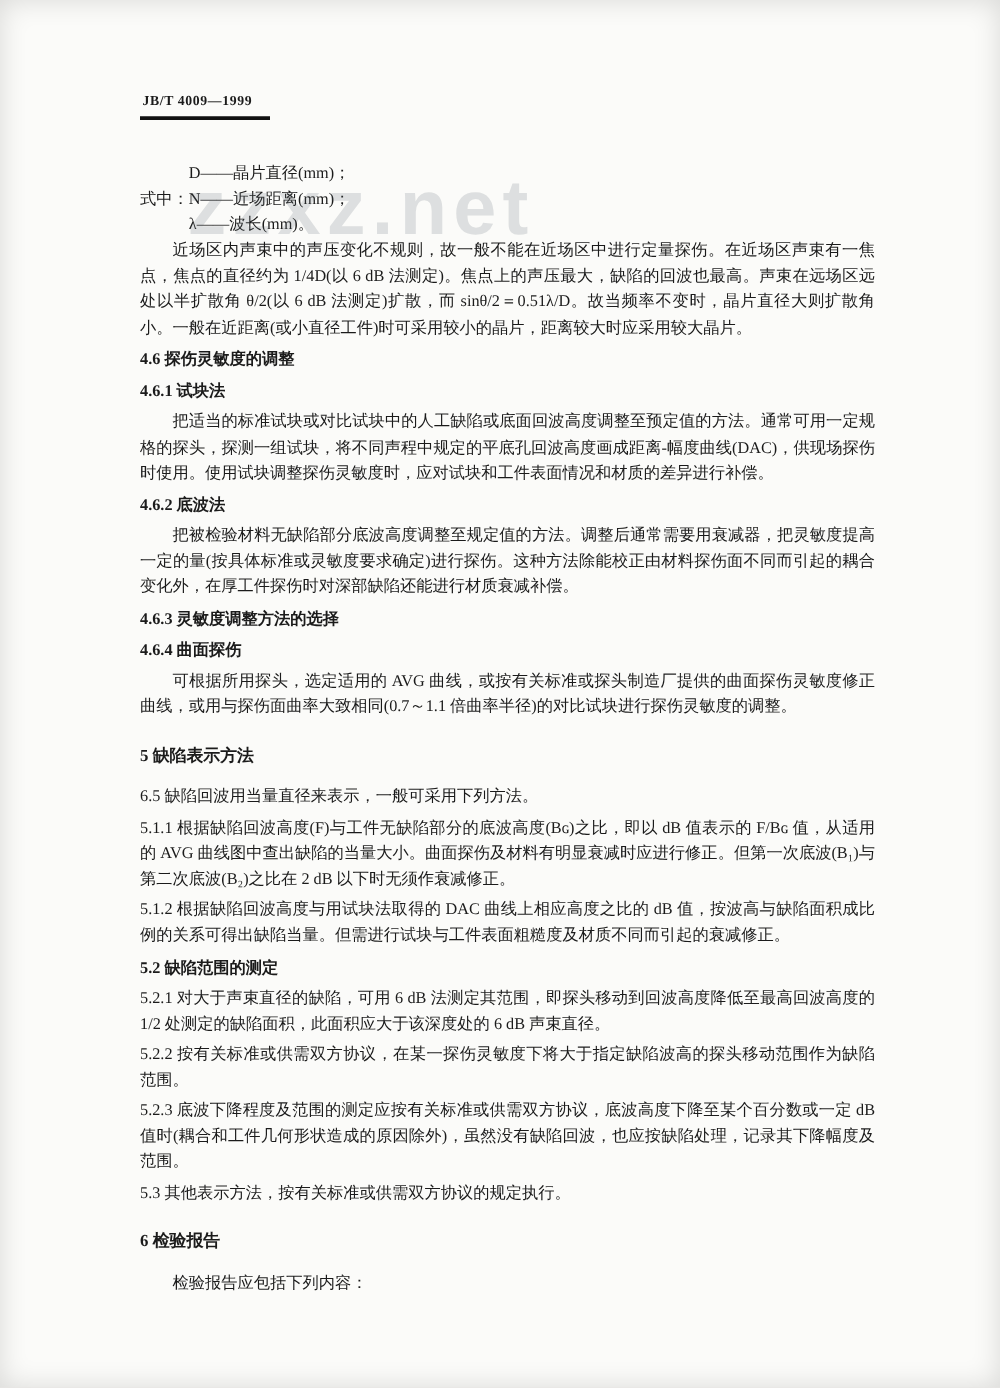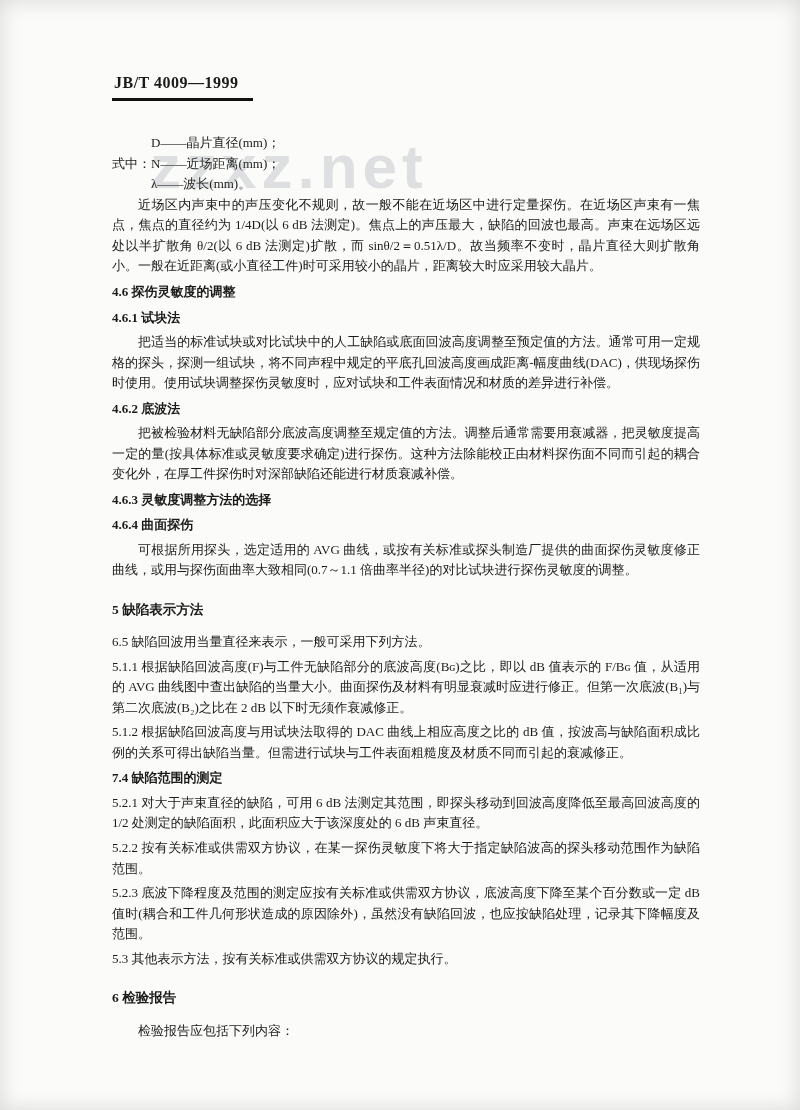--- a/index.html
+++ b/index.html
@@ -19,21 +19,21 @@
     box-shadow: inset 0 0 22px rgba(0,0,0,0.14);
     padding: 70px 100px 0 112px;
     color: #1b1b1b;
     font-family: "Liberation Serif", "DejaVu Serif", serif;
     font-size: 13px;
     line-height: 1.58;
   }
   .doc-header {
     display: inline-block;
     font-weight: bold;
-    font-size: 16px;
+    font-size: 11px;
     letter-spacing: 0.5px;
     border-bottom: 3px solid #111;
     padding: 0 14px 3px 2px;
     margin-bottom: 32px;
   }
   .watermark {
     position: absolute;
     top: 118px;
     left: 150px;
     font-family: "Liberation Sans", "DejaVu Sans", sans-serif;
@@ -94,21 +94,21 @@
 
     <div class="h-sub">4.6.4  曲面探伤</div>
     <p class="para">可根据所用探头，选定适用的 AVG 曲线，或按有关标准或探头制造厂提供的曲面探伤灵敏度修正曲线，或用与探伤面曲率大致相同(0.7～1.1 倍曲率半径)的对比试块进行探伤灵敏度的调整。</p>
 
     <div class="h-section">5  缺陷表示方法</div>
 
     <p class="num-para">6.5  缺陷回波用当量直径来表示，一般可采用下列方法。</p>
     <p class="num-para">5.1.1  根据缺陷回波高度(F)与工件无缺陷部分的底波高度(Bɢ)之比，即以 dB 值表示的 F/Bɢ 值，从适用的 AVG 曲线图中查出缺陷的当量大小。曲面探伤及材料有明显衰减时应进行修正。但第一次底波(B₁)与第二次底波(B₂)之比在 2 dB 以下时无须作衰减修正。</p>
     <p class="num-para">5.1.2  根据缺陷回波高度与用试块法取得的 DAC 曲线上相应高度之比的 dB 值，按波高与缺陷面积成比例的关系可得出缺陷当量。但需进行试块与工件表面粗糙度及材质不同而引起的衰减修正。</p>
 
-    <div class="h-sub">7.4  缺陷范围的测定</div>
+    <div class="h-sub">5.2  缺陷范围的测定</div>
     <p class="num-para">5.2.1  对大于声束直径的缺陷，可用 6 dB 法测定其范围，即探头移动到回波高度降低至最高回波高度的 1/2 处测定的缺陷面积，此面积应大于该深度处的 6 dB 声束直径。</p>
     <p class="num-para">5.2.2  按有关标准或供需双方协议，在某一探伤灵敏度下将大于指定缺陷波高的探头移动范围作为缺陷范围。</p>
     <p class="num-para">5.2.3  底波下降程度及范围的测定应按有关标准或供需双方协议，底波高度下降至某个百分数或一定 dB 值时(耦合和工件几何形状造成的原因除外)，虽然没有缺陷回波，也应按缺陷处理，记录其下降幅度及范围。</p>
     <p class="num-para">5.3  其他表示方法，按有关标准或供需双方协议的规定执行。</p>
 
     <div class="h-section">6  检验报告</div>
     <p class="para">检验报告应包括下列内容：</p>
 
   </main>
 

